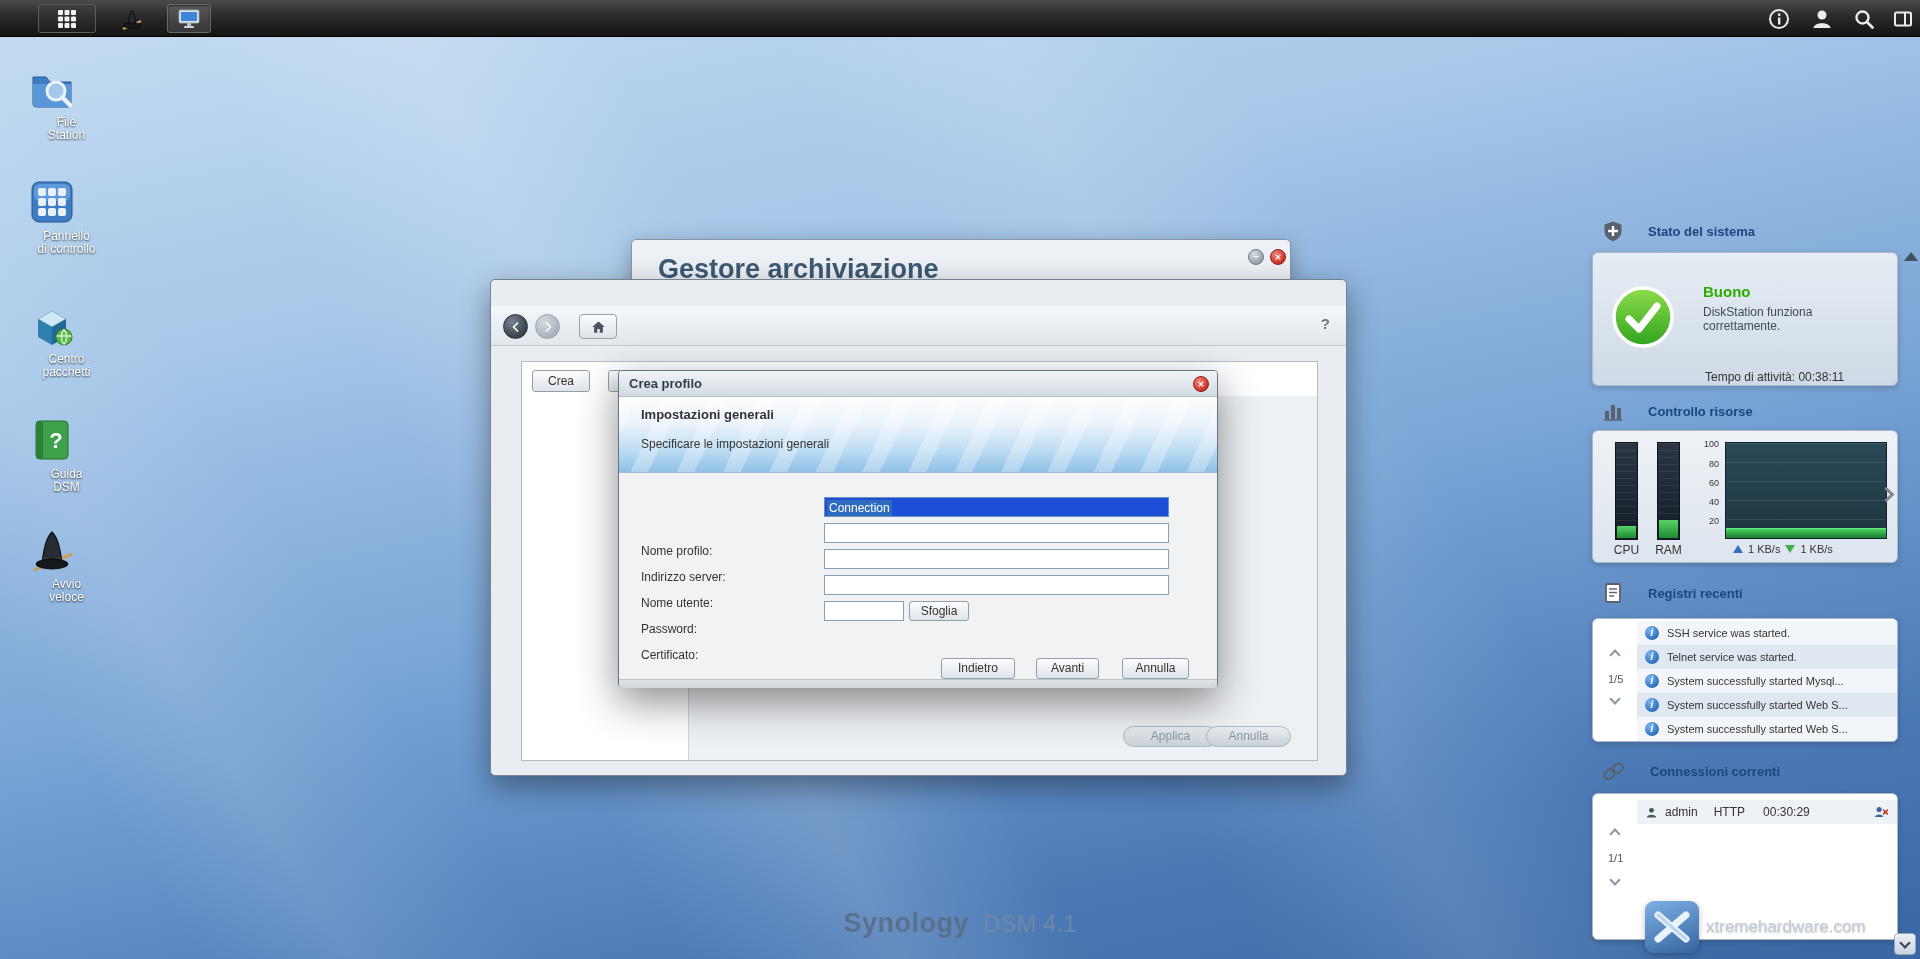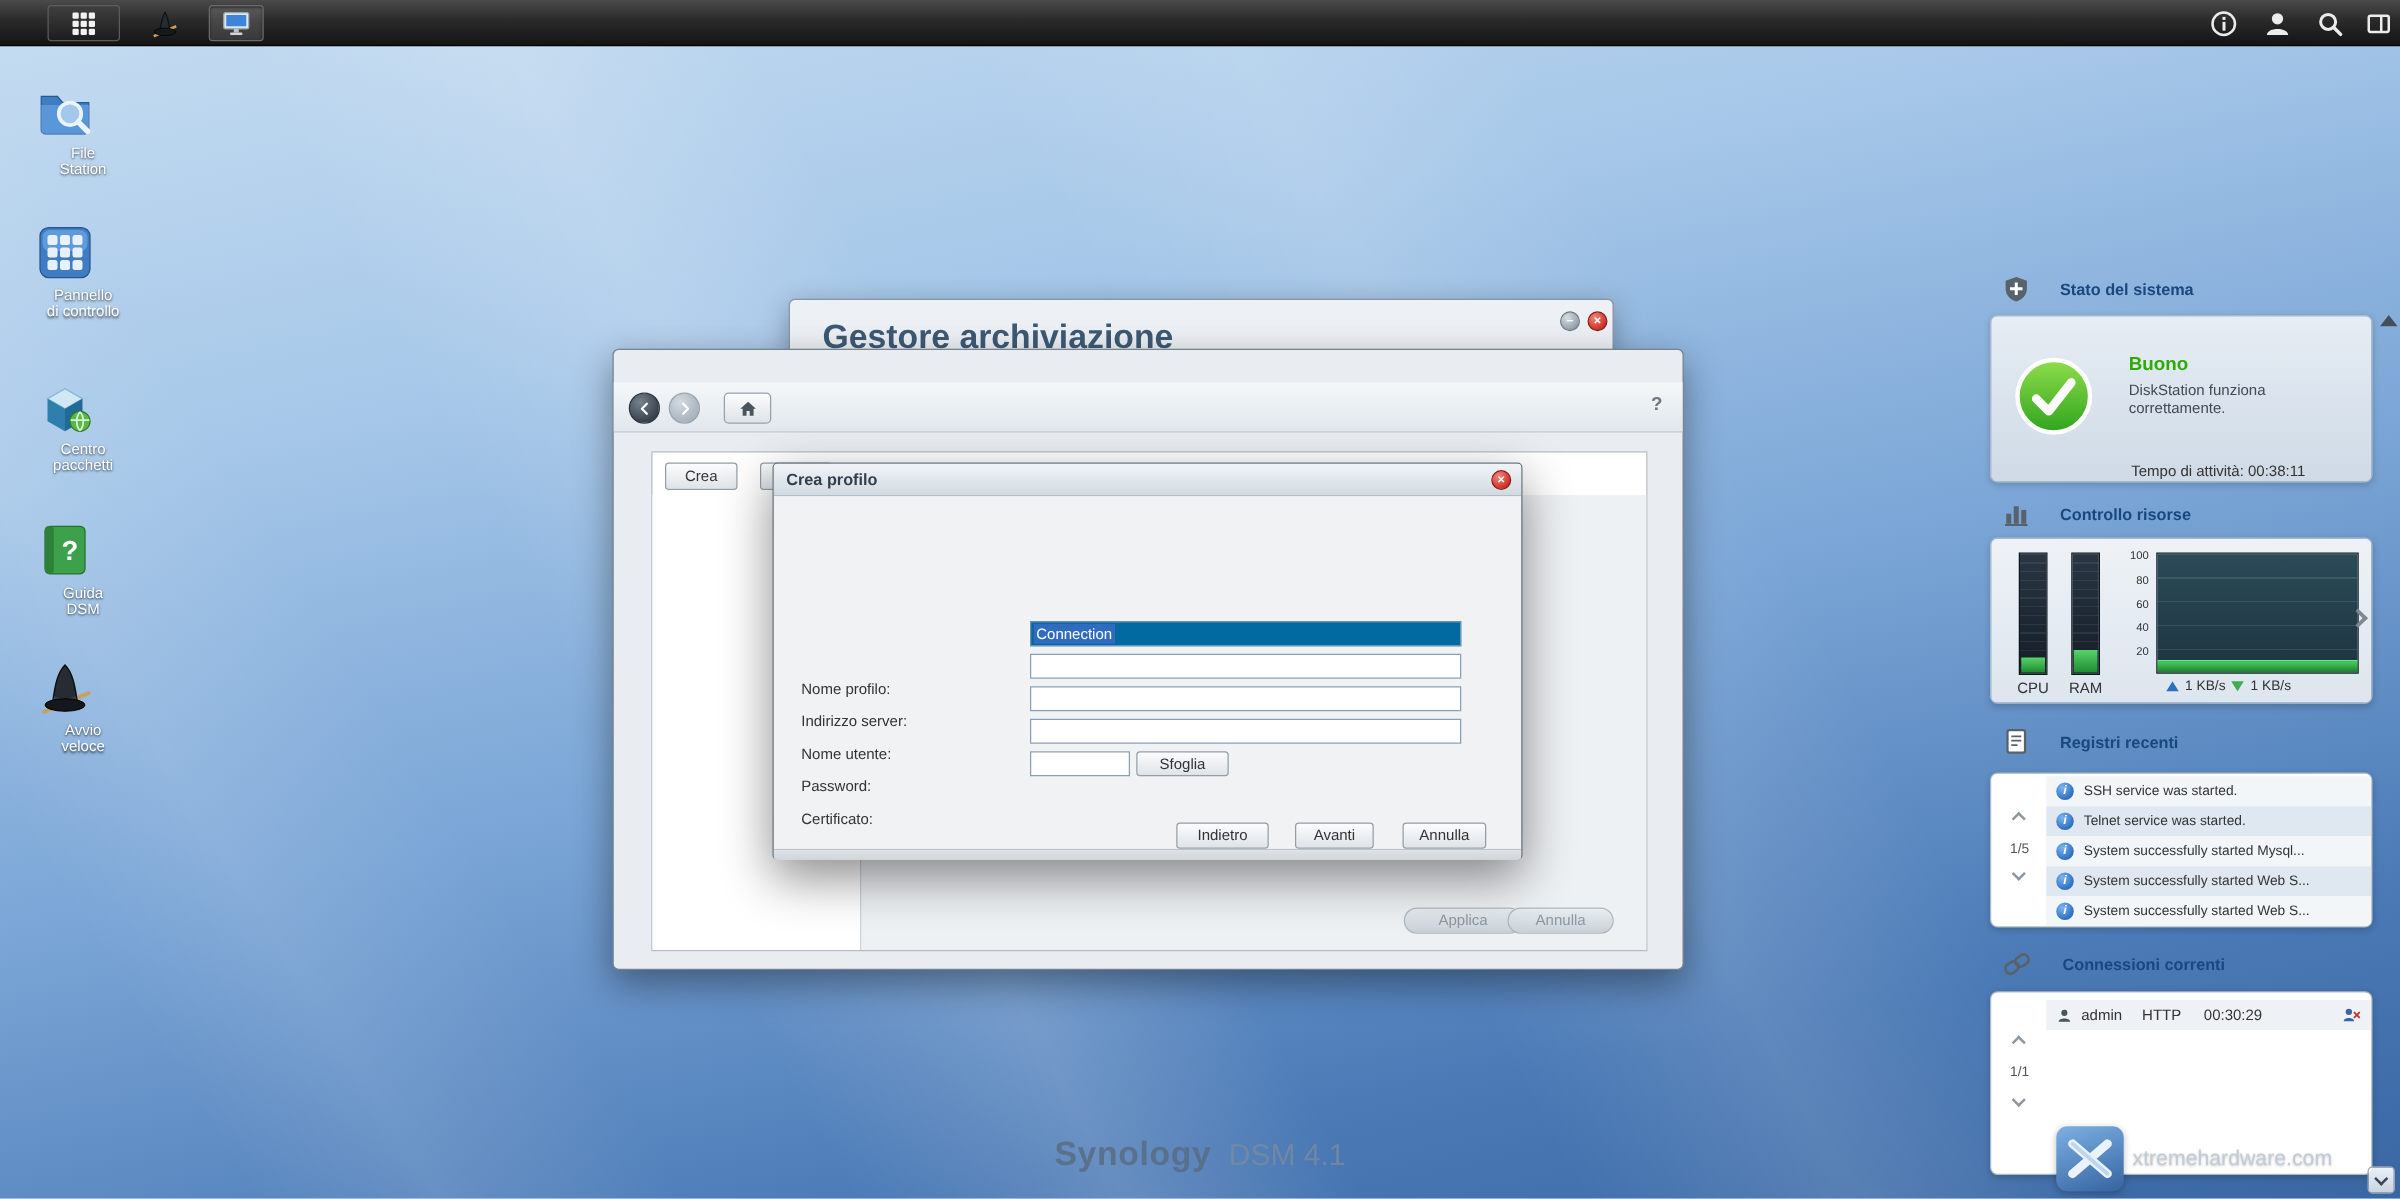--- a/index.html
+++ b/index.html
@@ -66,21 +66,21 @@
   .dlg-title { position:absolute; left:10px; line-height:26px; font-size:13px; font-weight:bold; color:#323f4a; }
   .dlg-header { position:absolute; left:0; top:26px; right:0; height:76px; border-bottom:1px solid #9fc0dd;
     background:
       repeating-linear-gradient(115deg, rgba(255,255,255,.30) 0 16px, rgba(255,255,255,0) 16px 42px),
       linear-gradient(180deg,#fdfefe 0%, #e9f2fb 38%, #badcf2 72%, #8fc0e6 100%); }
   .dlg-h-title { position:absolute; left:22px; top:10px; font-size:13px; font-weight:bold; color:#333; }
   .dlg-h-sub { position:absolute; left:22px; top:40px; font-size:12px; color:#333; }
   .frm-label { position:absolute; left:22px; height:20px; line-height:20px; font-size:12px; color:#333;margin-top:44px; }
   .txt { position:absolute; left:205px; width:345px; height:20px; border:1px solid #86a0b8; background:#fff;
     font-size:12px; font-family:"Liberation Sans",sans-serif; padding:0 3px; }
-  .fake-input { position:absolute; left:205px; width:345px; height:20px; border:1px solid #6f93b4; background:#0369a1; line-height:18px; padding:0 2px; }
+  .fake-input { position:absolute; left:205px; width:345px; height:20px; border:1px solid #6f93b4; background:#1d4ed8; line-height:18px; padding:0 2px; }
   .sel-text { display:inline-block; background:#2f6cc0; color:#fff; font-size:12px; line-height:16px; margin-top:1px; padding:0 2px; }
   .dlg-btn { position:absolute; top:287px; height:21px; line-height:19px; }
   .dlg-footer { position:absolute; left:0; top:308px; right:0; height:9px;
     background:linear-gradient(180deg,#dfe3e7,#cfd5da); border-top:1px solid #bcc3c9; border-radius:0 0 3px 3px; }
 
   
   .w-header { position:absolute; display:flex; align-items:center; gap:24px; }
   .w-header .txt-h { font-size:13px; font-weight:bold; color:#19477f; }
   .card { position:absolute; left:1592px; width:306px; border:1px solid #aeb9c6; border-radius:6px;
     box-shadow:0 2px 6px rgba(0,0,0,.18); }
@@ -294,38 +294,42 @@
       <div class="pillbtn" style="left:601px; top:364px; width:95px;">Applica</div>
       <div class="pillbtn" style="left:684px; top:364px; width:85px;">Annulla</div>
     </div>
   </div>
 
   <div class="dialog">
     <div class="dlg-titlebar">
       <span class="dlg-title">Crea profilo</span>
       <span class="ctl ctl-close abs" style="right:8px; top:5px;"></span>
     </div>
+    <div class="dlg-header">
+      <div class="dlg-h-title">Impostazioni generali</div>
+      <div class="dlg-h-sub">Specificare le impostazioni generali</div>
+    </div>
 
     <div class="frm-label" style="top:126px;">Nome profilo:</div>
     <div class="fake-input" style="top:126px;">
       <span class="sel-text">Connection</span>
     </div>
 
     <div class="frm-label" style="top:152px;">Indirizzo server:</div>
     <input class="txt" style="top: 152px;" value="">
 
     <div class="frm-label" style="top:178px;">Nome utente:</div>
     <input class="txt" style="top: 178px;" value="">
 
     <div class="frm-label" style="top:204px;">Password:</div>
     <input class="txt" style="top: 204px;" value="">
 
     <div class="frm-label" style="top:230px;">Certificato:</div>
     <input class="txt" style="top: 230px; width: 80px;" value="">
-    <div class="btn abs" style="left:290px; top:230px; width:74px; height:20px; line-height:18px;">Sfoglia</div>
+    <div class="btn abs" style="left:290px; top:230px; width:60px; height:20px; line-height:18px;">Sfoglia</div>
 
     <div class="btn dlg-btn" style="left:322px; width:74px;">Indietro</div>
     <div class="btn dlg-btn" style="left:417px; width:63px;">Avanti</div>
     <div class="btn dlg-btn" style="left:503px; width:67px;">Annulla</div>
     <div class="dlg-footer"></div>
   </div>
 
   <div class="w-header" style="left:1602px; top:220px;">
     <svg width="22" height="22" viewBox="0 0 22 22">
       <path d="M11 1.5 L19.5 4.5 V11 C19.5 16.2 15.5 19.8 11 21.2 C6.5 19.8 2.5 16.2 2.5 11 V4.5 Z" fill="#58626c"></path>

